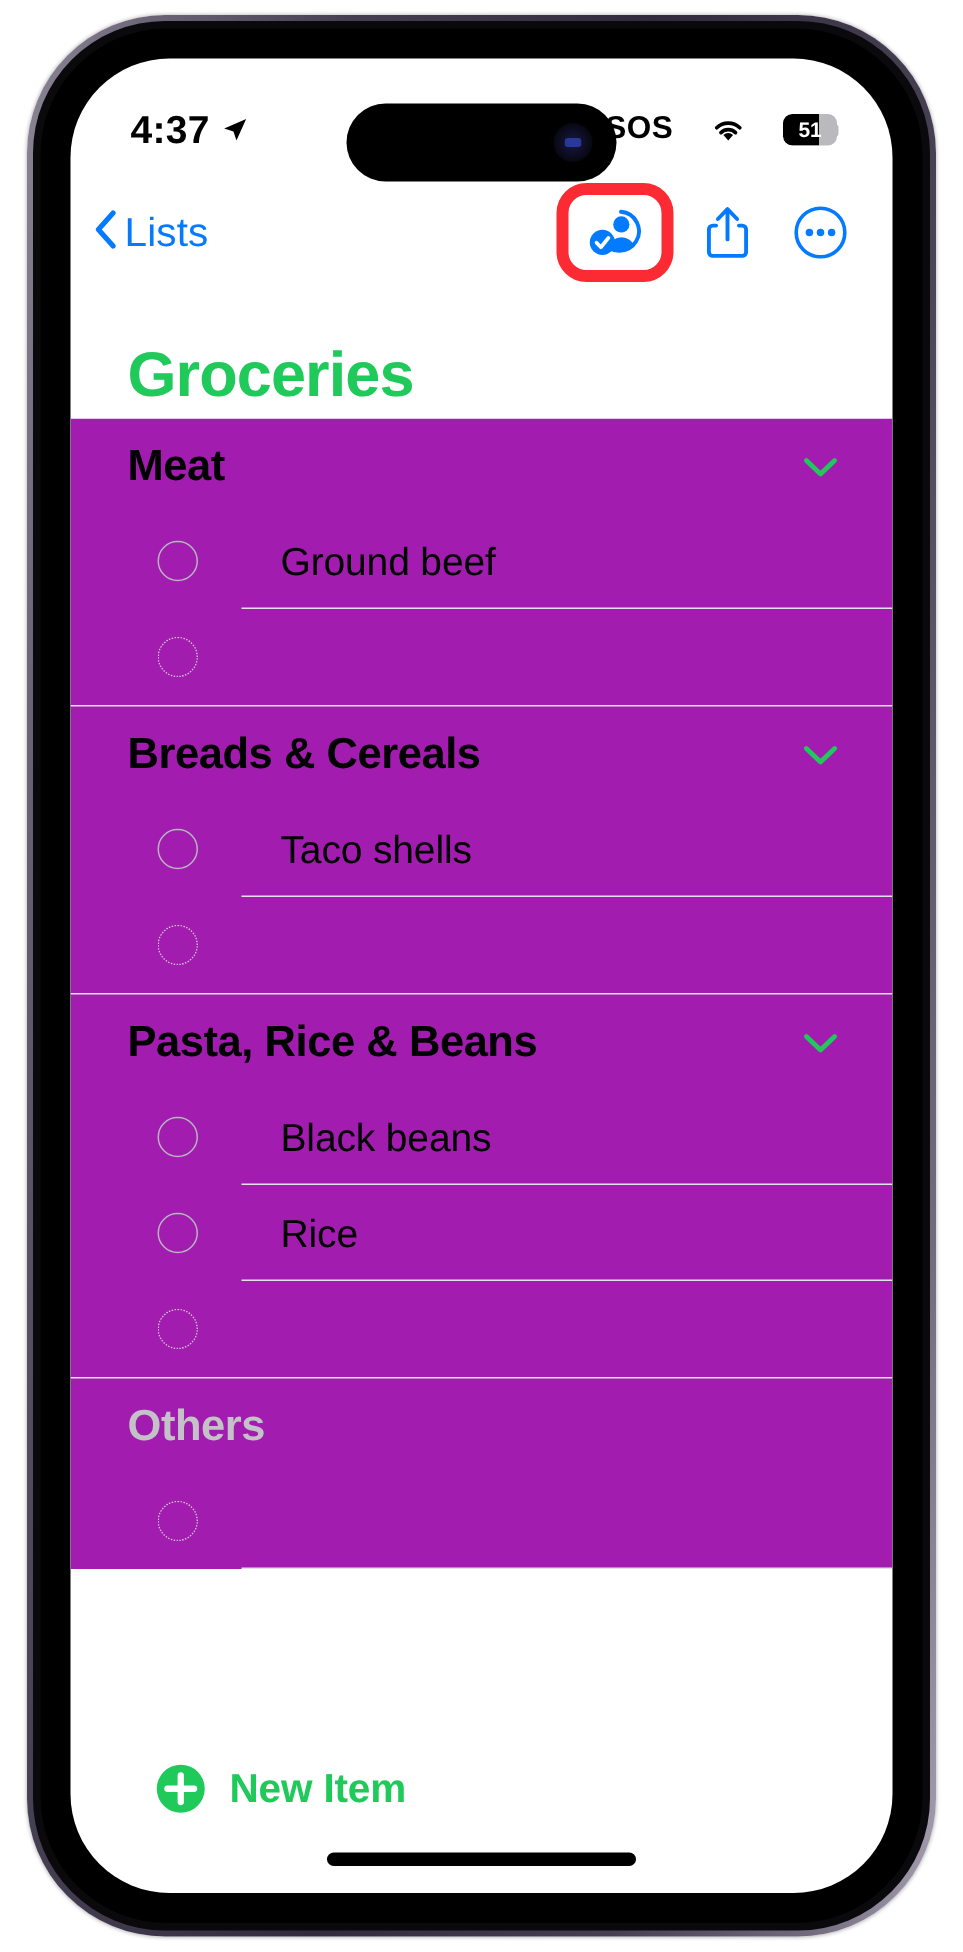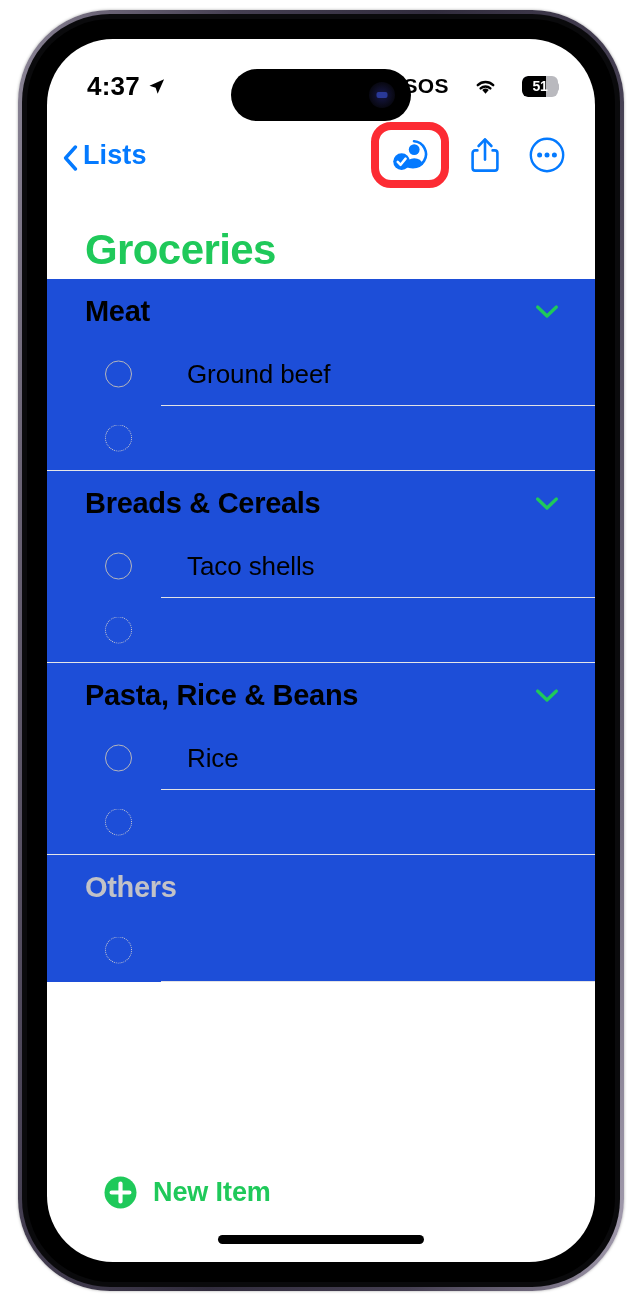--- a/index.html
+++ b/index.html
@@ -94,21 +94,21 @@
     transform:translate(-50%,-50%);
     width:11px; height:6px; border-radius:2px;
     background:#2e3fa8; opacity:.85;
   }
 
   
   .navbar {
     position:absolute; left:0; top:80px; width:100%; height:72px;
     display:flex; align-items:center; padding:0 22px 0 16px;
   }
-  .back-btn { display:flex; align-items:flex-end; gap:5px; cursor:pointer;font-weight:bold; }
+  .back-btn { display:flex; align-items:flex-start; gap:5px; cursor:pointer; }
   .back-chev { width:15px; height:26px; display:block; }
   .back-label { font-size:27px; color:#047aff; letter-spacing:.1px; }
 
   .nav-right { margin-left:auto; display:flex; align-items:center; gap:10px; }
 
   .hl-wrap {
     position:relative; width:78px; height:66px;
     display:flex; align-items:center; justify-content:center;
     border:8px solid #fc2b33; border-radius:20px; background:#ffffff;
     cursor:pointer;
@@ -129,21 +129,21 @@
     font-size:42px; font-weight:bold; color:#1fc95a;
     letter-spacing:-.6px; line-height:1.1;margin-top:16px;
   }
 
   
   .content {
     position:absolute; left:0; top:240px; right:0; bottom:92px;
     overflow:hidden;
   }
 
-  .section { position:relative; background:#1d4ed8; }
+  .section { position:relative; background:#a21caf; }
   .section + .section { border-top:1.5px solid #e6e6e8; }
 
   .section-head {
     display:flex; align-items:center; justify-content:space-between;
     padding:16px 36px 14px 38px;
   }
   .section-title {
     font-size:29px; font-weight:bold; color:#000; letter-spacing:-.3px;
   }
   .section.dim .section-title { color:#c2c2c7; }
@@ -312,20 +312,25 @@
 
             <div class="section">
               <div class="section-head">
                 <span class="section-title">Pasta, Rice &amp; Beans</span>
                 <svg class="chev-down" viewBox="0 0 24 15">
                   <path d="M2.6 3 L12 12 L21.4 3" stroke="#1fc95a" stroke-width="3.2" fill="none" stroke-linecap="round" stroke-linejoin="round"></path>
                 </svg>
               </div>
               <div class="row">
                 <span class="row-circle"></span>
+                <span class="row-text">Black beans</span>
+                <span class="row-sep"></span>
+              </div>
+              <div class="row">
+                <span class="row-circle"></span>
                 <span class="row-text">Rice</span>
                 <span class="row-sep"></span>
               </div>
               <div class="row placeholder no-sep">
                 <span class="row-circle"></span>
                 <span class="row-text"></span>
 
               </div>
             </div>
 

